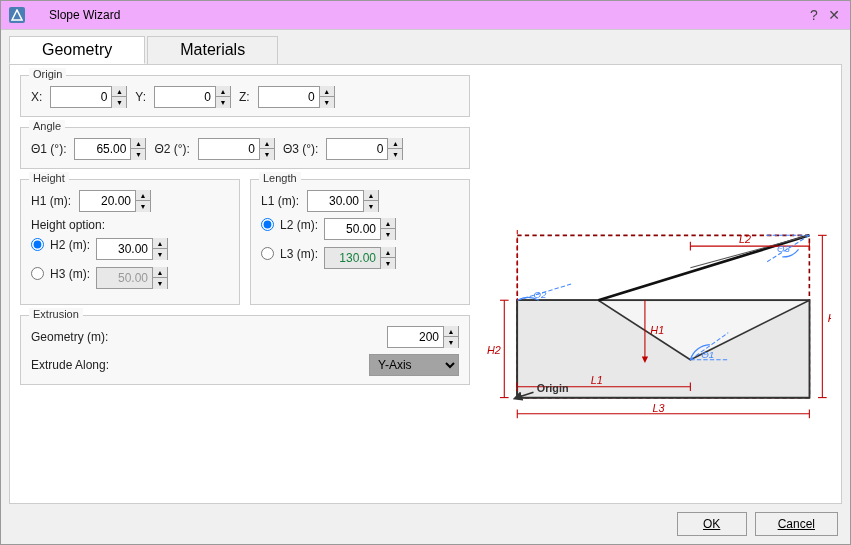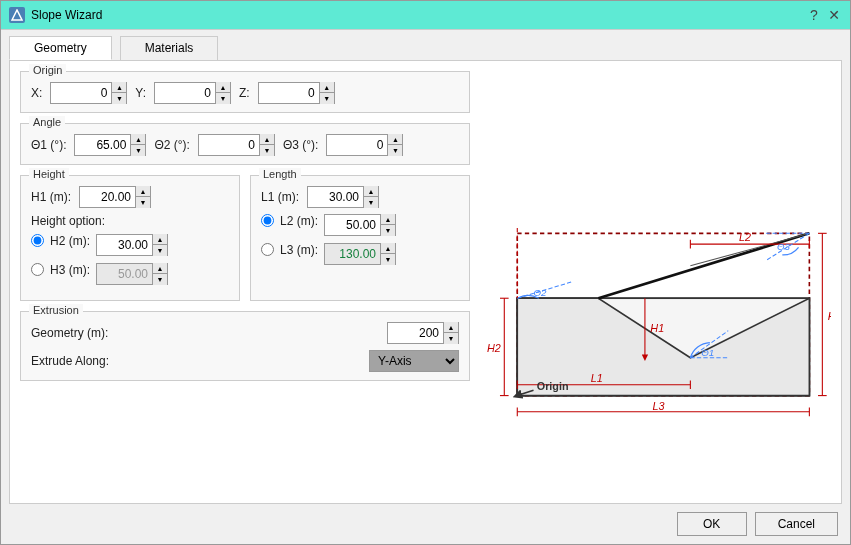--- a/index.html
+++ b/index.html
@@ -17,26 +17,26 @@
     .dialog {
       background: #f0f0f0;
       border: 1px solid #999;
       box-shadow: 2px 2px 8px rgba(0,0,0,0.4);
       width: 851px;
       height: 545px;
       display: flex;
       flex-direction: column;
     }
     .title-bar {
-      background: #5eead4;
+      background: #f0abfc;
       border-bottom: 1px solid #ccc;
       display: flex;
       align-items: center;
       padding: 6px 8px;
-      gap: 6px;
+      gap: 24px;
     }
     .title-bar-icon {
       width: 16px; height: 16px;
       background: #4a7fb5;
       border-radius: 2px;
       display: flex; align-items: center; justify-content: center;
       font-size: 9px; color: white; font-weight: bold;
     }
     .title-text {
       flex: 1;
@@ -52,27 +52,27 @@
       cursor: pointer; font-size: 14px; color: #444;
       display: flex; align-items: center; justify-content: center;
       padding: 0;
     }
     .tabs {
       display: flex;
       padding: 6px 8px 0;
       gap: 0;
     }
     .tab {
-      padding: 4px 24px;
+      padding: 4px 32px;
       border: 1px solid #ccc;
       border-bottom: none;
       background: #f0f0f0;
       cursor: pointer;
-      font-size: 12px;
-      margin-right: 8px;
+      font-size: 16px;
+      margin-right: 2px;
     }
     .tab.active {
       background: #ffffff;
       border-bottom: 1px solid #ffffff;
       z-index: 1;
     }
     .tab-content {
       background: #fff;
       border: 1px solid #ccc;
       margin: 0 8px;
@@ -182,20 +182,21 @@
       gap: 8px;
       border-top: none;
     }
     .footer-btn {
       padding: 4px 22px;
       border: 1px solid #999;
       background: #f0f0f0;
       cursor: pointer;
       font-size: 12px;
       min-width: 70px;
+      text-decoration: underline;
     }
     .select-input {
       border: 1px solid #999;
       background: #a3a3a3;
       height: 22px;
       font-size: 12px;
       padding: 0 4px;
       min-width: 90px;
     }
     .disabled-input input { background: #e8e8e8; color: #999; }

